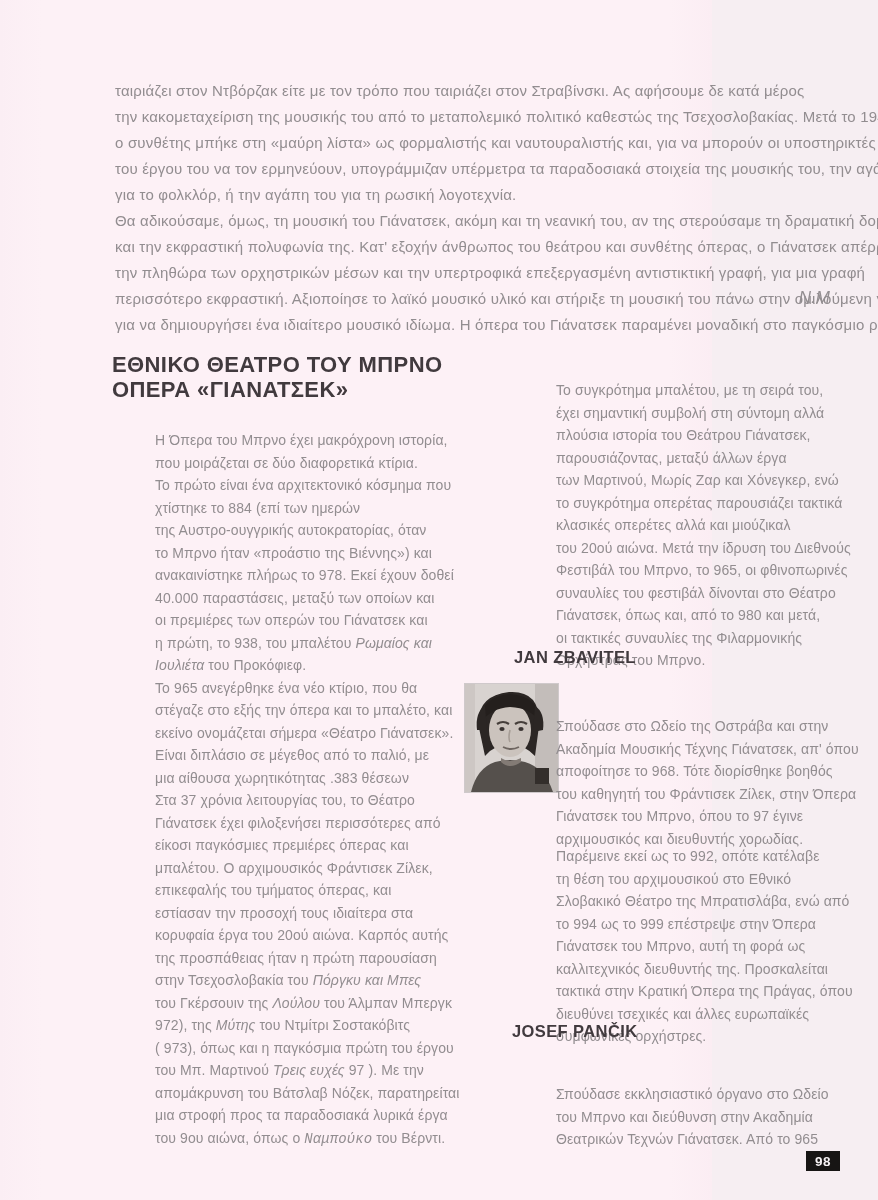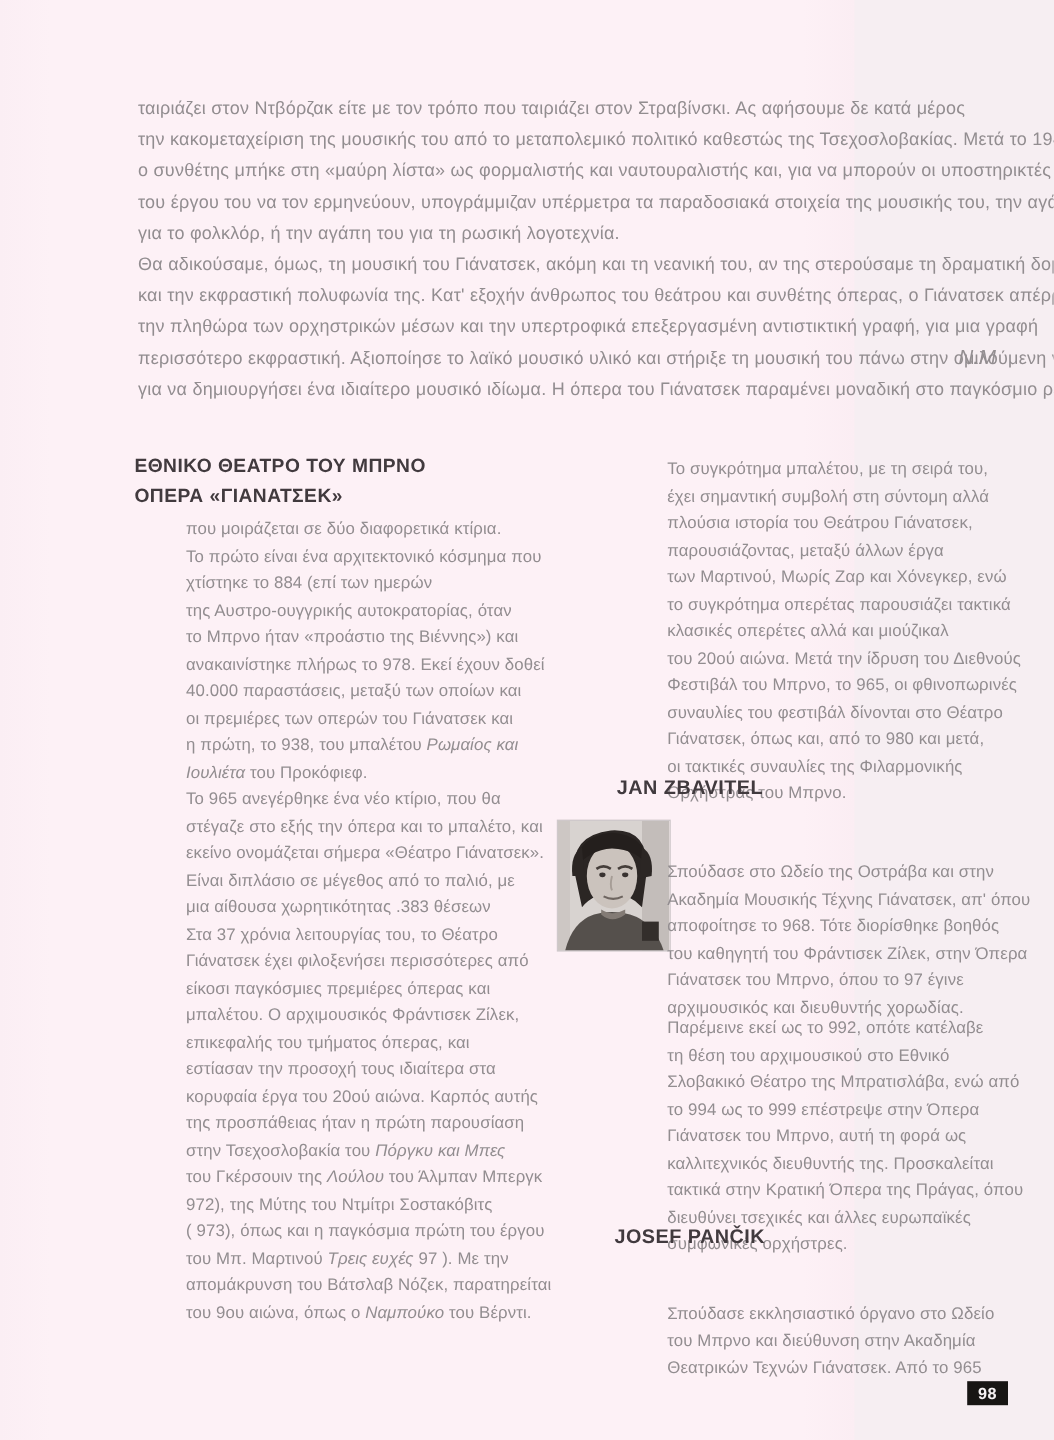--- a/index.html
+++ b/index.html
@@ -18,21 +18,21 @@
   .intro{
     position:absolute;left:115px;top:78px;width:710px;
     font-size:15px;line-height:26px;color:#928d90;letter-spacing:0.2px;
   }
   .signature{
     position:absolute;left:600px;top:288px;width:230px;
     text-align:right;font-style:italic;font-size:17px;color:#938e91;
   }
   .sec-heading{
     position:absolute;left:112px;top:352px;
-    font-size:16px;font-weight:700;line-height:25px;color:#413a3e;letter-spacing:0.4px;margin-top:24px;
+    font-size:22px;font-weight:700;line-height:25px;color:#413a3e;letter-spacing:0.4px;
   }
   .col-body{
     font-size:14px;line-height:22.5px;color:#928d90;letter-spacing:0.1px;margin-top:28px;
   }
   .left-col{position:absolute;left:155px;top:401px;width:320px;}
   .right-col-intro{position:absolute;left:556px;top:351px;width:300px;}
   .bio-heading{
     position:absolute;
     font-size:16.5px;font-weight:700;color:#413a3e;letter-spacing:0.4px;
   }
@@ -76,20 +76,21 @@
   </div>
 
   <div class="signature">Ν.Μ</div>
 
   <div class="sec-heading">
     <div class="line">ΕΘΝΙΚΟ ΘΕΑΤΡΟ ΤΟΥ ΜΠΡΝΟ</div>
     <div class="line">ΟΠΕΡΑ «ΓΙΑΝΑΤΣΕΚ»</div>
   </div>
 
   <div class="left-col col-body">
+      <div class="line">Η Όπερα του Μπρνο έχει μακρόχρονη ιστορία,</div>
       <div class="line">που μοιράζεται σε δύο διαφορετικά κτίρια.</div>
       <div class="line">Το πρώτο είναι ένα αρχιτεκτονικό κόσμημα που</div>
       <div class="line">χτίστηκε το  884 (επί των ημερών</div>
       <div class="line">της Αυστρο-ουγγρικής αυτοκρατορίας, όταν</div>
       <div class="line">το Μπρνο ήταν «προάστιο της Βιέννης») και</div>
       <div class="line">ανακαινίστηκε πλήρως το  978. Εκεί έχουν δοθεί</div>
       <div class="line">40.000 παραστάσεις, μεταξύ των οποίων και</div>
       <div class="line">οι πρεμιέρες των οπερών του Γιάνατσεκ και</div>
       <div class="line"><span>η πρώτη, το  938, του μπαλέτου </span><span style="font-style: italic;">Ρωμαίος και</span></div>
       <div class="line"><span style="font-style: italic;">Ιουλιέτα</span><span> του Προκόφιεφ.</span></div>
@@ -101,25 +102,26 @@
       <div class="line">Στα 37 χρόνια λειτουργίας του, το Θέατρο</div>
       <div class="line">Γιάνατσεκ έχει φιλοξενήσει περισσότερες από</div>
       <div class="line">είκοσι παγκόσμιες πρεμιέρες όπερας και</div>
       <div class="line">μπαλέτου. Ο αρχιμουσικός Φράντισεκ Ζίλεκ,</div>
       <div class="line">επικεφαλής του τμήματος όπερας, και</div>
       <div class="line">εστίασαν την προσοχή τους ιδιαίτερα στα</div>
       <div class="line">κορυφαία έργα του 20ού αιώνα. Καρπός αυτής</div>
       <div class="line">της προσπάθειας ήταν η πρώτη παρουσίαση</div>
       <div class="line"><span>στην Τσεχοσλοβακία του </span><span style="font-style: italic;">Πόργκυ και Μπες</span></div>
       <div class="line"><span>του Γκέρσουιν  της </span><span style="font-style: italic;">Λούλου</span><span> του Άλμπαν Μπεργκ</span></div>
-      <div class="line"><span> 972), της </span><span style=" text-align: right;">Μύτης</span><span> του Ντμίτρι Σοστακόβιτς</span></div>
+      <div class="line"><span> 972), της </span><span style="font-style: italic; text-align: right;">Μύτης</span><span> του Ντμίτρι Σοστακόβιτς</span></div>
       <div class="line">( 973), όπως και η παγκόσμια πρώτη του έργου</div>
       <div class="line"><span>του Μπ. Μαρτινού </span><span style="font-style: italic;">Τρεις ευχές</span><span>   97  ). Με την</span></div>
       <div class="line">απομάκρυνση του Βάτσλαβ Νόζεκ, παρατηρείται</div>
-      <div class="line"><span>του  9ου αιώνα, όπως ο </span><span style="font-style: italic;">Ναμπούκο</span><span> του Βέρντι.</span></div>
+      <div class="line">μια στροφή προς τα παραδοσιακά λυρικά έργα</div>
+      <div class="line"><span>του  9ου αιώνα, όπως ο </span><span style="font-style: italic; font-family: Liberation Mono, monospace;">Ναμπούκο</span><span> του Βέρντι.</span></div>
     </div>
 
   <div class="right-col-intro col-body">
       <div class="line">Το συγκρότημα μπαλέτου, με τη σειρά του,</div>
       <div class="line">έχει σημαντική συμβολή στη σύντομη αλλά</div>
       <div class="line">πλούσια ιστορία του Θεάτρου Γιάνατσεκ,</div>
       <div class="line">παρουσιάζοντας, μεταξύ άλλων  έργα</div>
       <div class="line">των Μαρτινού, Μωρίς Ζαρ και Χόνεγκερ, ενώ</div>
       <div class="line">το συγκρότημα οπερέτας παρουσιάζει τακτικά</div>
       <div class="line">κλασικές οπερέτες αλλά και μιούζικαλ</div>

